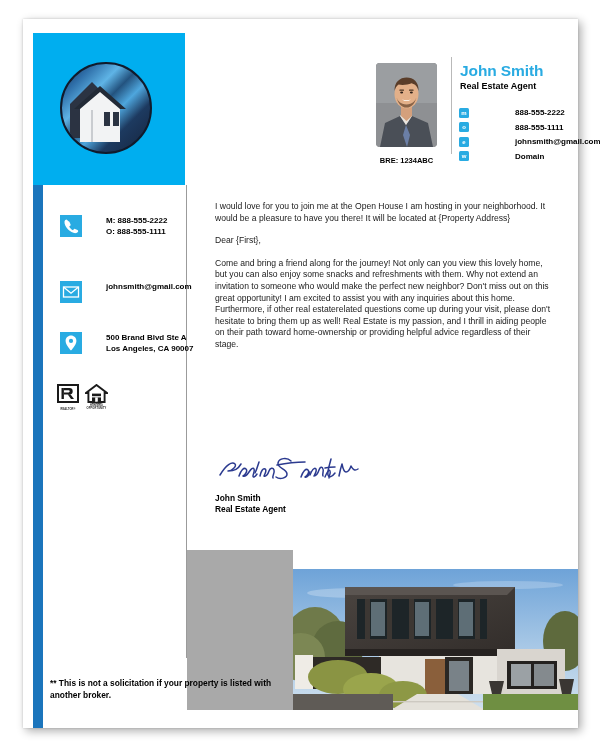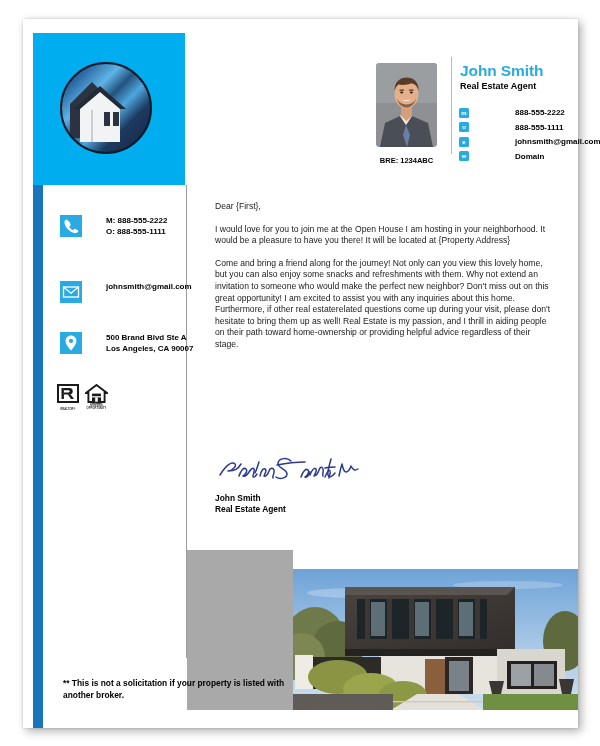--- a/index.html
+++ b/index.html
@@ -215,21 +215,21 @@
   .house-photo {
     position: absolute;
     left: 270px; top: 550px;
     width: 285px; height: 141px;
     overflow: hidden;
   }
   .house-photo svg { display: block; }
 
   .disclaimer {
     position: absolute;
-    left: 40px; top: 658px;
+    left: 27px; top: 658px;
     width: 235px;
     font-size: 8.4px;
     line-height: 12px;
     font-weight: bold;
     color: #000;
     white-space: pre-line;
   }
 </style>
 </head>
 <body>
@@ -355,22 +355,22 @@
         <span class="hc-icon">e</span>
         <span class="hc-text">johnsmith@gmail.com</span>
       </div>
       <div class="hc-row">
         <span class="hc-icon">w</span>
         <span class="hc-text">Domain</span>
       </div>
     </div>
 
     <div class="letter">
+      <p>I would love for you to join me at the Open House I am hosting in your neighborhood. It would be a pleasure to have you there! It will be located at {Property Address}</p>
       <p>Dear {First},</p>
-      <p>I would love for you to join me at the Open House I am hosting in your neighborhood. It would be a pleasure to have you there! It will be located at {Property Address}</p>
       <p>Come and bring a friend along for the journey! Not only can you view this lovely home, but you can also enjoy some snacks and refreshments with them. Why not extend an invitation to someone who would make the perfect new neighbor? Don't miss out on this great opportunity! I am excited to assist you with any inquiries about this home. Furthermore, if other real estaterelated questions come up during your visit, please don't hesitate to bring them up as well! Real Estate is my passion, and I thrill in aiding people on their path toward home-ownership or providing helpful advice regardless of their stage.</p>
     </div>
 
     <div class="sig-wrap">
       <svg class="signature" viewBox="0 0 150 36">
         <g fill="none" stroke="#2B3A8F" stroke-width="1.5" stroke-linecap="round" stroke-linejoin="round">
           <path d="M5 24 c6-10 12-14 15-11 c2 2-3 7-7 7 c7 0 10-2 13-7"></path>
           <path d="M24 25 c2-6 5-9 7-7 c2 2-1 6-3 7 c2 1 4-1 6-4 c2-3 4-5 5-3 c1 2-1 5-1 7 c0 2 2 1 4-2"></path>
           <path d="M40 22 c2-4 3-8 4-11"></path>
           <path d="M45 25 c1-5 3-8 5-7 c2 1 0 5-1 7 c2 1 4-2 5-5 c1-3 4-4 5-1 c1 3-2 6-1 8"></path>

